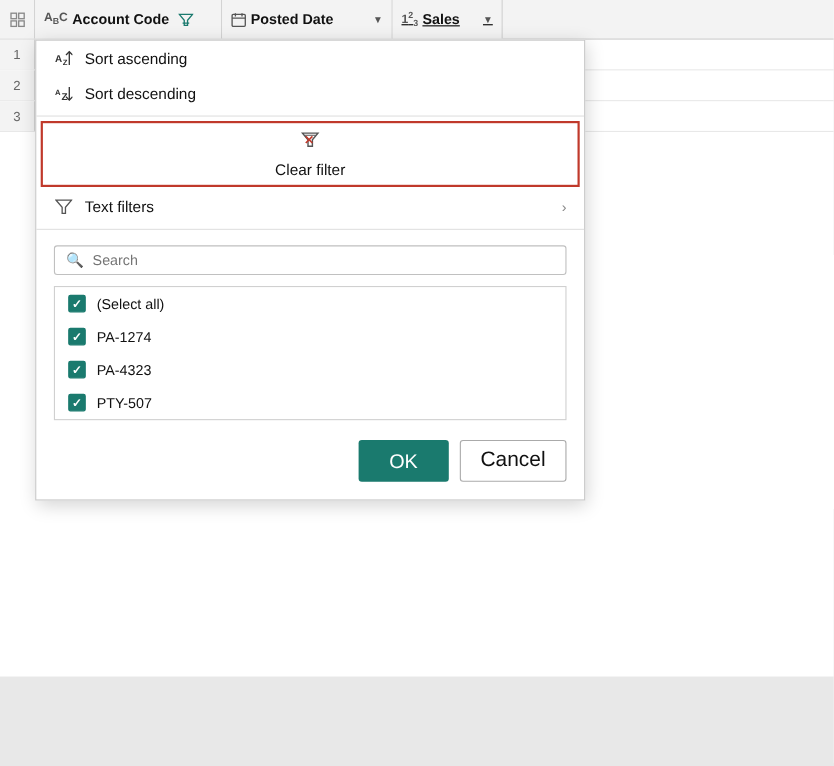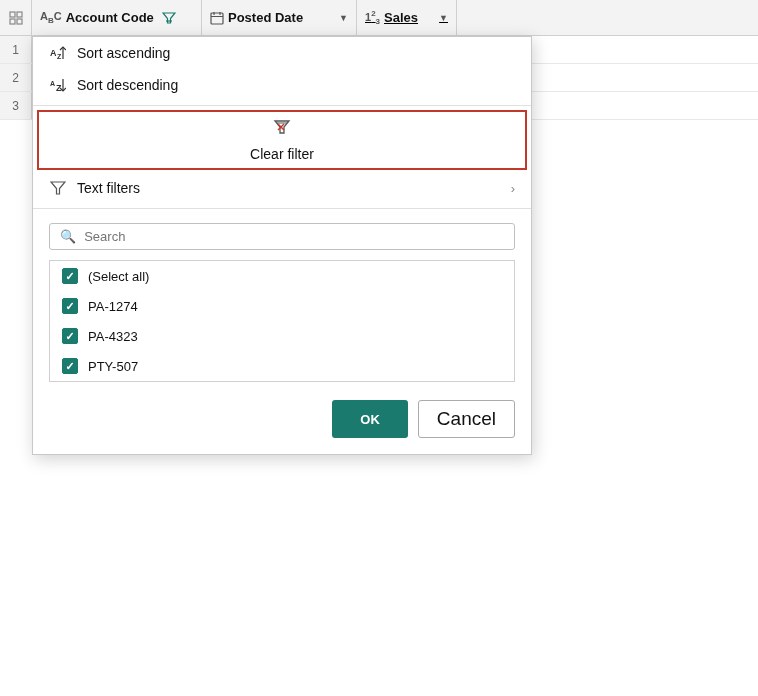--- a/index.html
+++ b/index.html
@@ -10,21 +10,21 @@
       width: 758px;
       height: 696px;
       overflow: hidden;
       display: flex;
       align-items: flex-start;
       justify-content: flex-start;
     }
 
     .spreadsheet-container {
       width: 758px;
-      height: 696px;
+      height: 615px;
       background: #fff;
       position: relative;
     }
 
     
     .sheet-header {
       display: flex;
       height: 36px;
       border-bottom: 1px solid #d0d0d0;
       background: #f3f3f3;
@@ -249,22 +249,22 @@
       gap: 10px;
       padding: 14px 16px 4px 16px;
     }
 
     .btn-ok {
       background: #1a7a6e;
       color: #fff;
       border: none;
       border-radius: 3px;
       padding: 7px 28px;
-      font-size: 13px;
-      font-weight: 700;
+      font-size: 18px;
+      font-weight: 400;
       cursor: pointer;
     }
 
     .btn-cancel {
       background: #fff;
       color: #111;
       border: 1px solid #aaa;
       border-radius: 3px;
       padding: 7px 18px;
       font-size: 19px;

